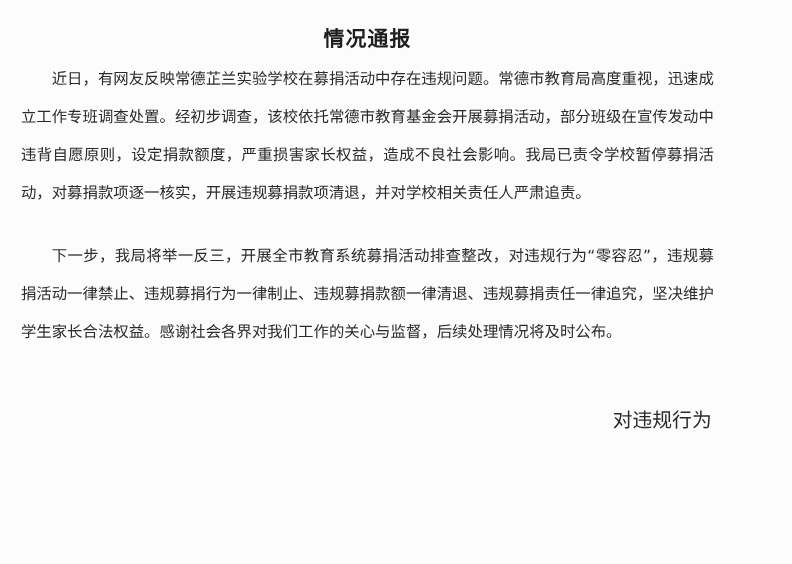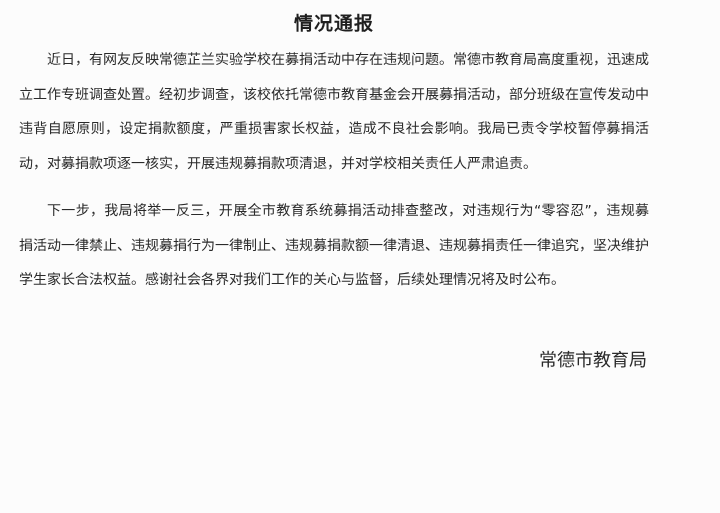--- a/index.html
+++ b/index.html
@@ -16,21 +16,21 @@
     height: 513px;
     background: var(--bg);
     color: var(--text);
     font-family: "DejaVu Sans", "Liberation Sans", sans-serif;
     overflow: hidden;
   }
   .page {
     box-sizing: border-box;
     width: 668px;
     height: 513px;
-    padding: 11px 19px 0 19px;
+    padding: 24px 19px 0 19px;
   }
   .title {
     margin: 0 0 7px 0;
     font-size: 19px;
     line-height: 24px;
     font-weight: bold;
     text-align: center;
     color: var(--title);
     letter-spacing: 1px;
   }
@@ -38,21 +38,21 @@
     margin: 0;
     font-size: 14px;
     line-height: 34.5px;
     text-align: justify;
     text-align-last: left;
     text-indent: 2em;
     letter-spacing: 0;
     word-break: break-all;
   }
   .para + .para {
-    margin-top: 13px;
+    margin-top: 23px;
   }
   .sig-block {
     margin-top: 46px;
     padding-right: 2px;
     text-align: right;
   }
   .sig-line {
     font-size: 18px;
     line-height: 34.5px;
     white-space: nowrap;
@@ -62,15 +62,15 @@
 <body>
 
 <div class="page">
   <h1 class="title">情况通报</h1>
 
   <p class="para">近日，有网友反映常德芷兰实验学校在募捐活动中存在违规问题。常德市教育局高度重视，迅速成立工作专班调查处置。经初步调查，该校依托常德市教育基金会开展募捐活动，部分班级在宣传发动中违背自愿原则，设定捐款额度，严重损害家长权益，造成不良社会影响。我局已责令学校暂停募捐活动，对募捐款项逐一核实，开展违规募捐款项清退，并对学校相关责任人严肃追责。</p>
 
   <p class="para">下一步，我局将举一反三，开展全市教育系统募捐活动排查整改，对违规行为“零容忍”，违规募捐活动一律禁止、违规募捐行为一律制止、违规募捐款额一律清退、违规募捐责任一律追究，坚决维护学生家长合法权益。感谢社会各界对我们工作的关心与监督，后续处理情况将及时公布。</p>
 
   <div class="sig-block">
-    <div class="sig-line">常德市教育局</div>
+    <div class="sig-line">对违规行为</div>
   </div>
 </div>
 
 </body></html>

